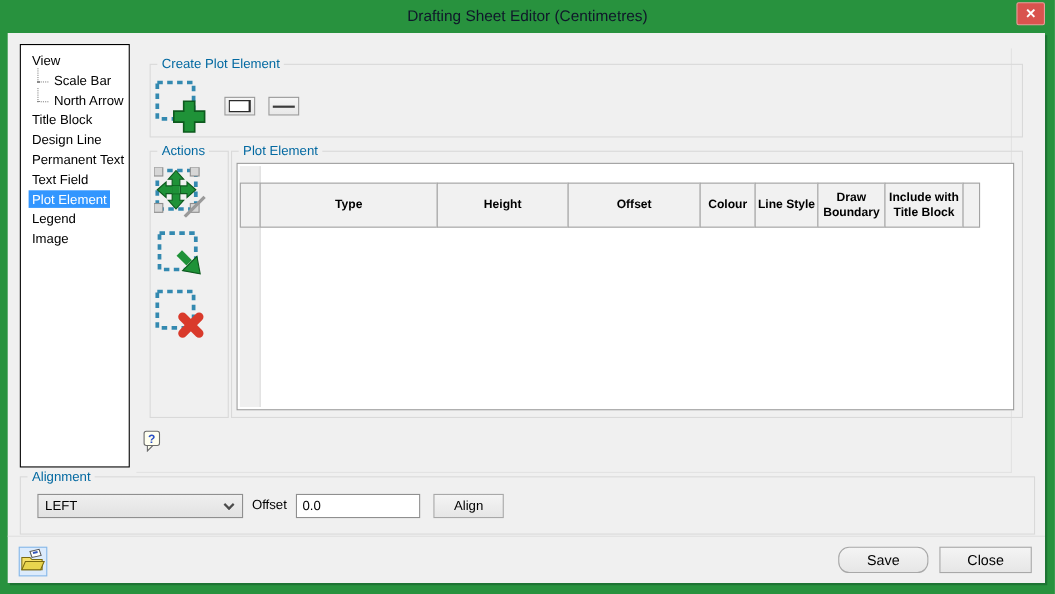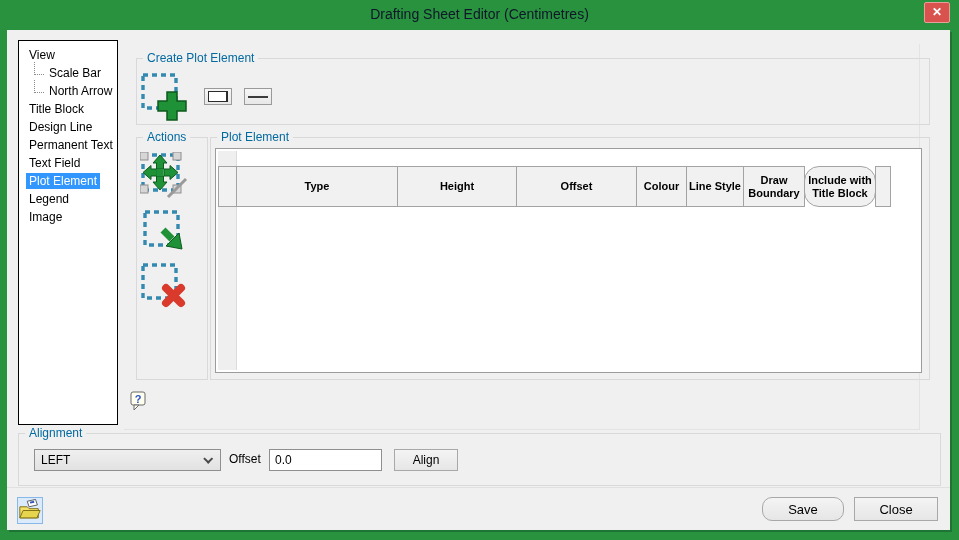--- a/index.html
+++ b/index.html
@@ -49,21 +49,21 @@
   .ptable { position:absolute; left:4px; top:10px; width:707px; height:225px;
             background:#fff; border:1px solid #9c9c9c; }
   .row-strip { position:absolute; left:2px; top:2px; bottom:2px; width:19px;
                background:#efefef; border-right:1px solid #dcdcdc; }
   .thead { position:absolute; left:2px; top:17px; display:flex; height:52px; }
   .hcell { height:41px; background:#f1f1f1; border:1px solid #a3a3a3; margin-left:-1px;
            display:flex; align-items:center; justify-content:center; text-align:center;
            font-size:11px; font-weight:bold; color:#000; line-height:13px; padding:0 2px; }
   .hcell:first-child { margin-left:0; }
   .c0{width:19px;} .c1{width:162px;} .c2{width:120px;} .c3{width:121px;} .c4{width:51px;}
-  .c5{width:58px;} .c6{width:62px;} .c7{width:72px;border-radius:15px;} .c8{width:16px;}
+  .c5{width:58px;} .c6{width:62px;} .c7{width:72px;} .c8{width:16px;}
 
   
   .helpbtn { position:absolute; left:130px; top:391px; width:18px; height:20px; cursor:pointer; }
 
   
   .combo { position:absolute; left:15px; top:15px; width:187px; height:22px;
            background:linear-gradient(#efefef,#e2e2e2); border:1px solid #8f8f8f;
            font-size:12px; color:#000; line-height:20px; padding-left:6px; cursor:pointer; }
   .chev { position:absolute; right:9px; top:6px; width:7px; height:7px;
           border-right:2px solid #4a4a4a; border-bottom:2px solid #4a4a4a; transform:rotate(45deg) translateY(-1px); }

